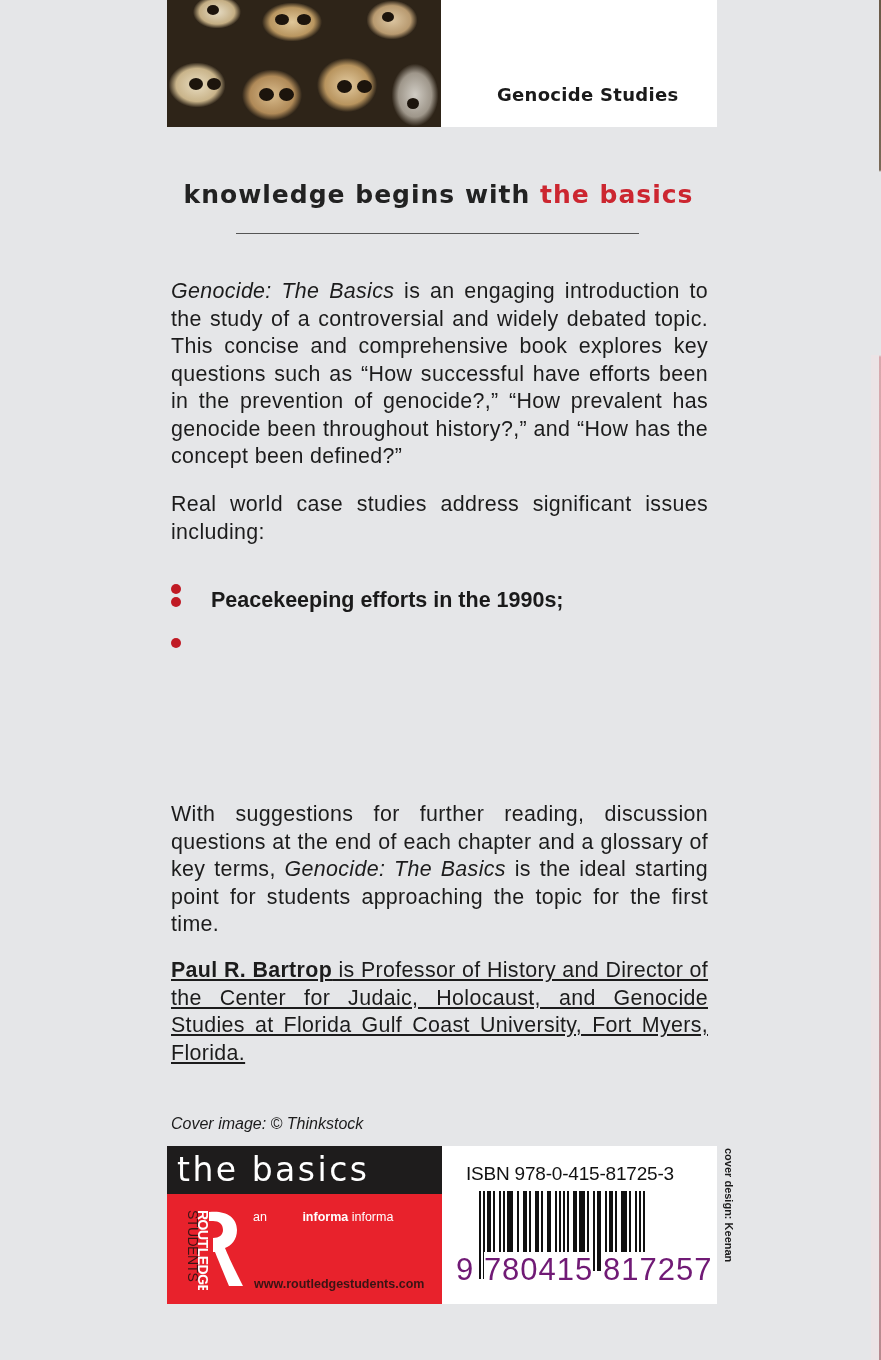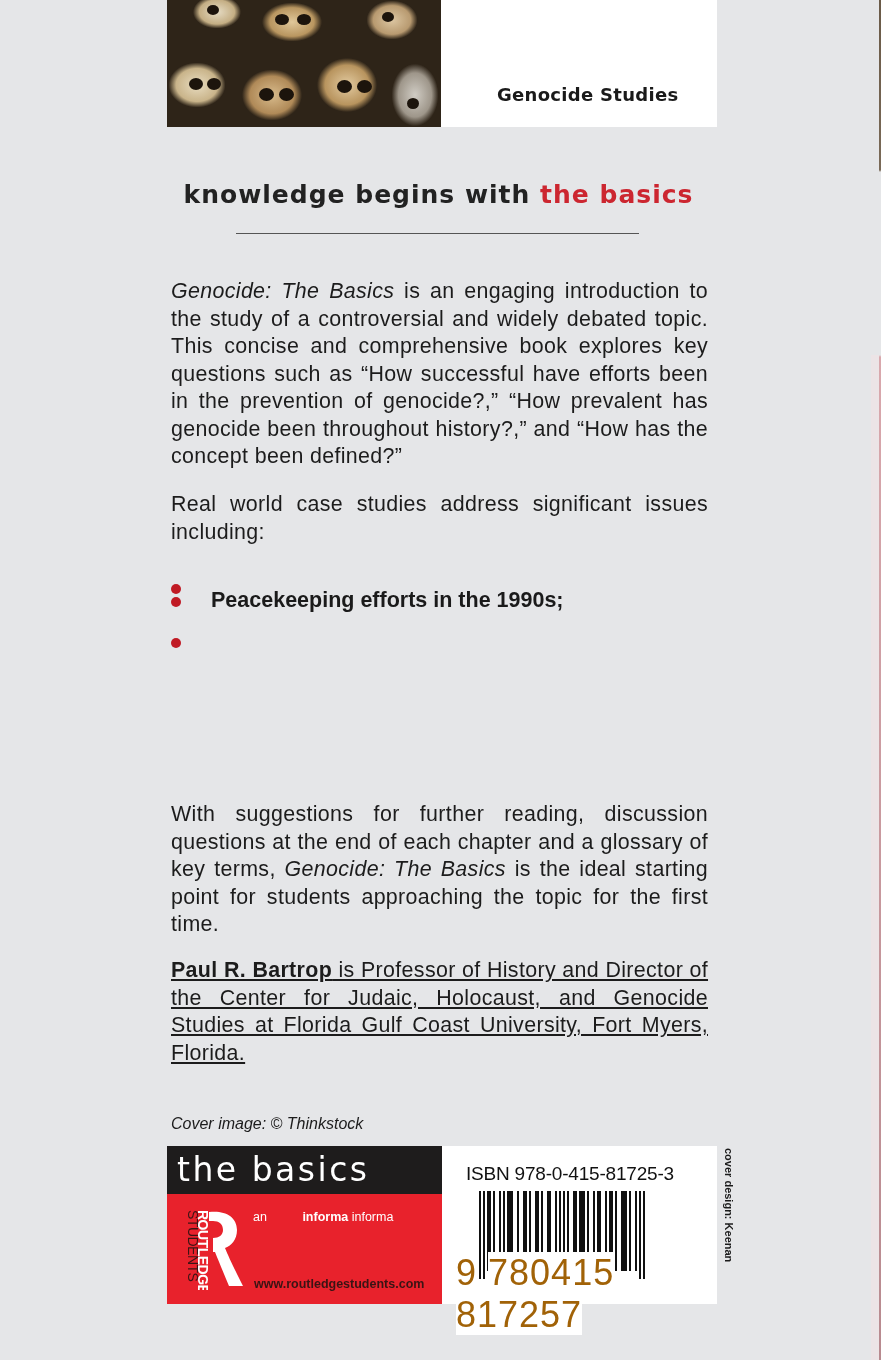--- a/index.html
+++ b/index.html
@@ -110,21 +110,21 @@
     }
     .isbn-text {
       position: absolute; left: 24px; top: 17px; font-size: 19px; color: #111; letter-spacing: -0.2px;
     }
     .barcode {
       position: absolute; left: 37px; top: 45px; height: 88px; width: 215px; display: flex; align-items: flex-start;
     }
     .bar { background: #111; height: 80px; }
     .bar.guard { height: 88px; }
     .bar-digits {
-      position: absolute; left: 14px; top: 106px; font-size: 36px; color: #a16207;
+      position: absolute; left: 14px; top: 106px; font-size: 31px; color: #701a75;
       letter-spacing: 1px; background: transparent;
     }
     .bar-digits span { background: #fff; }
     .designer {
       position: absolute; left: 721px; top: 1148px; width: 14px; height: 120px;
       writing-mode: vertical-rl; font-size: 11px; font-weight: bold; color: #1a1a1a;
     }
   </style>
 </head>
 <body>

